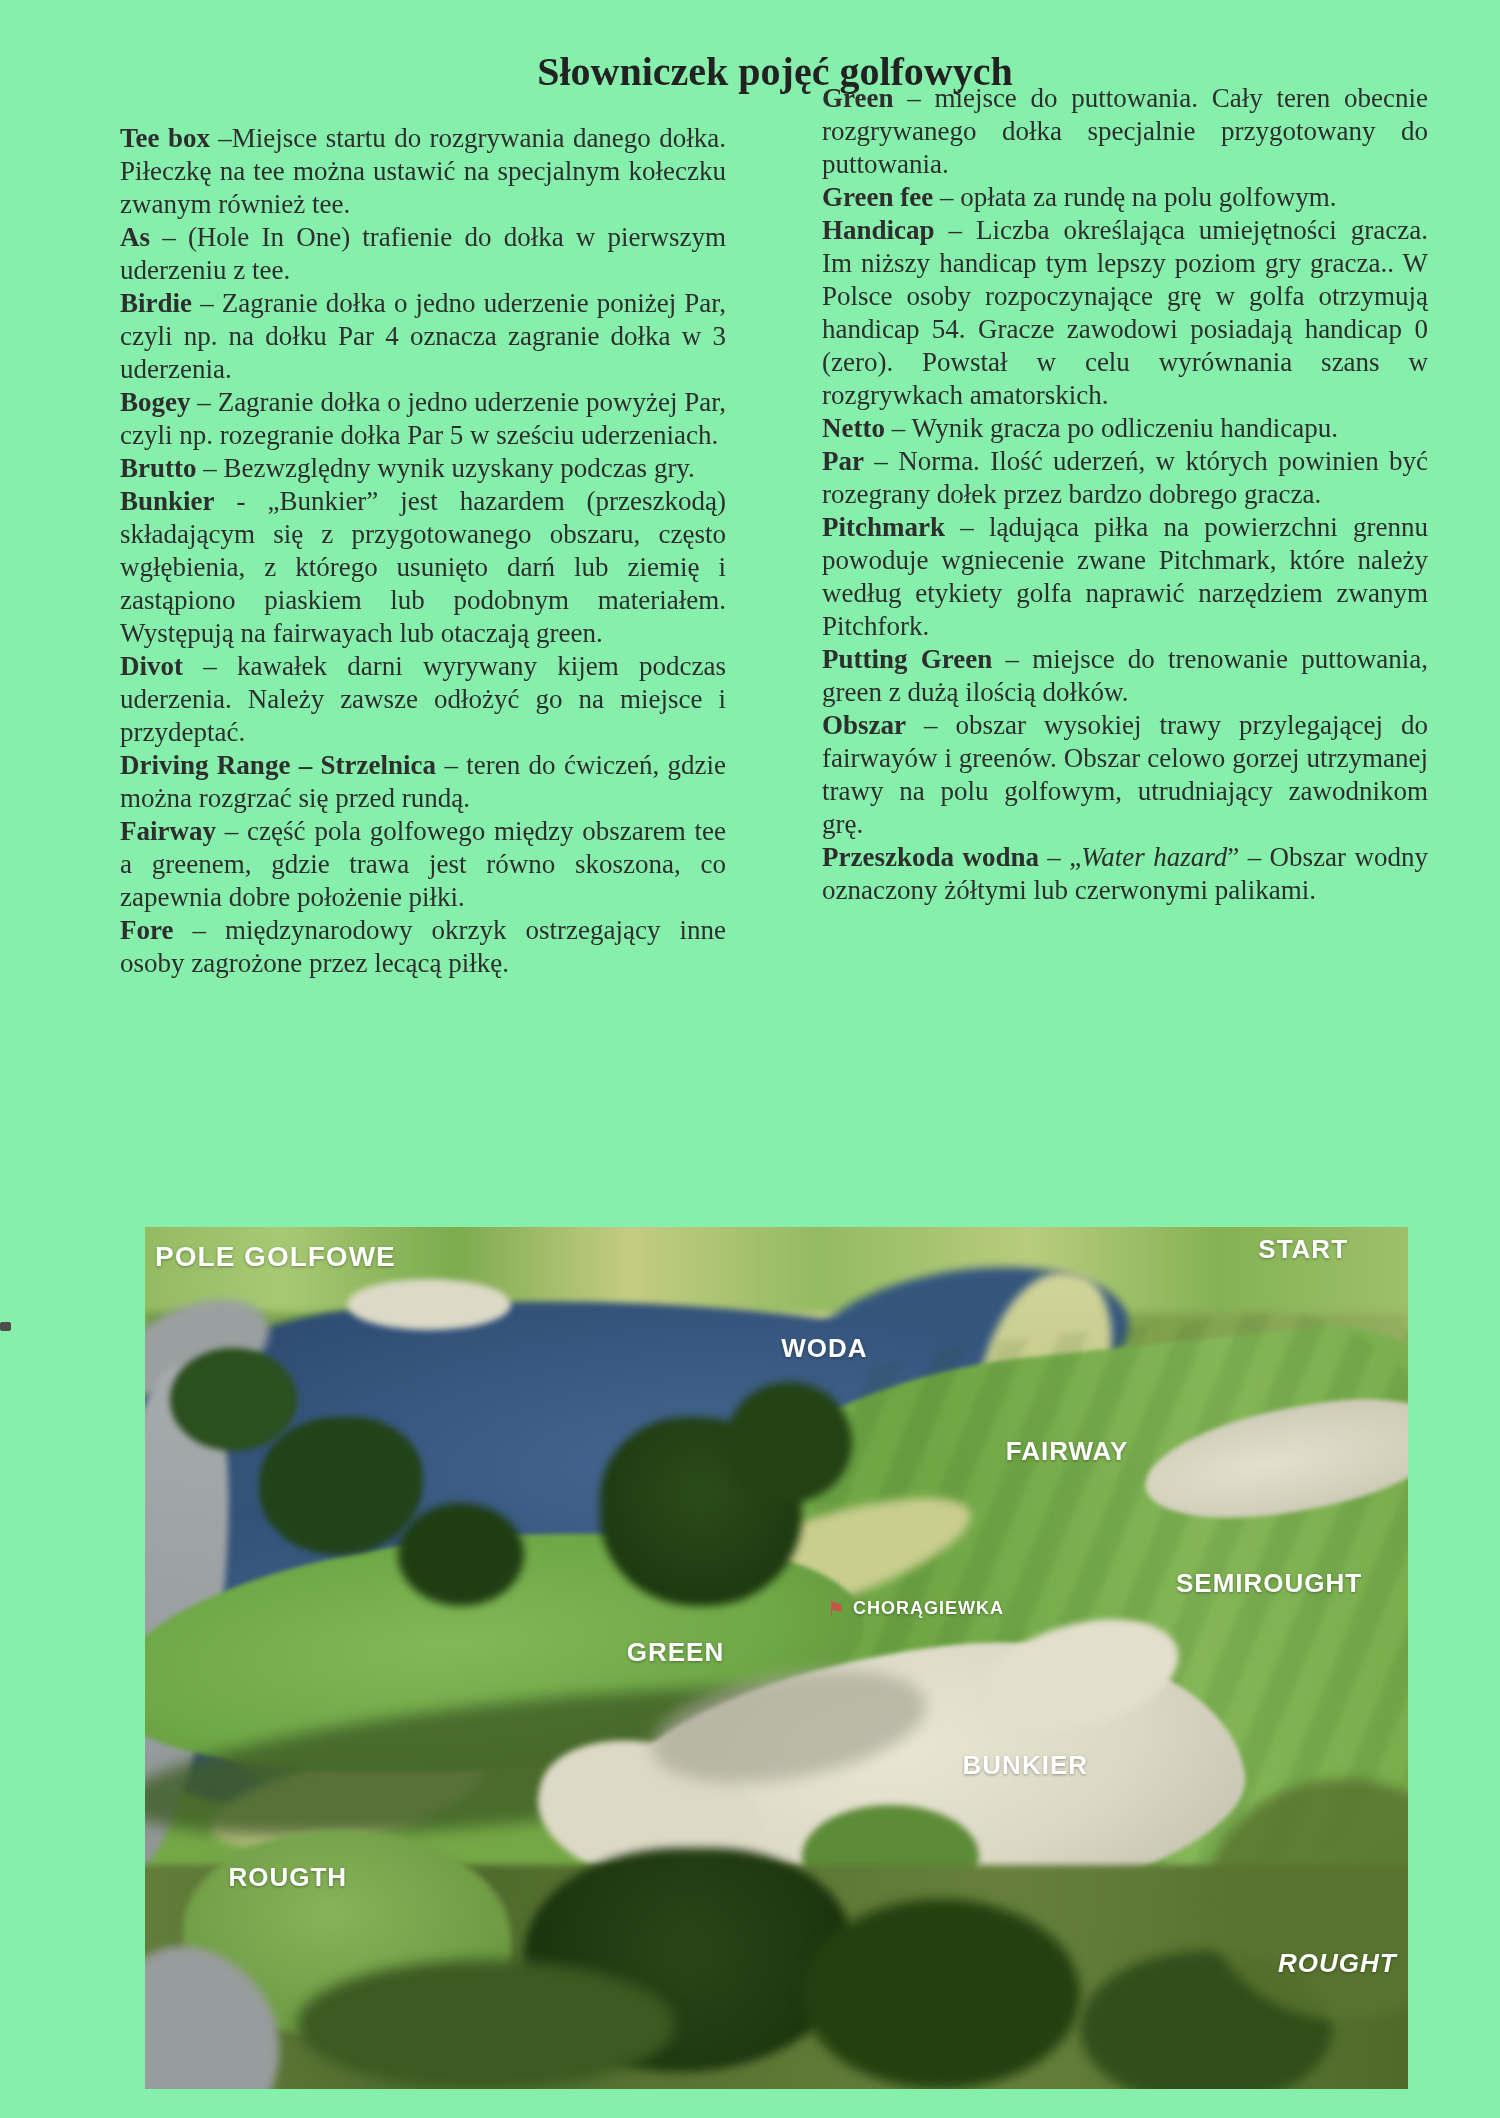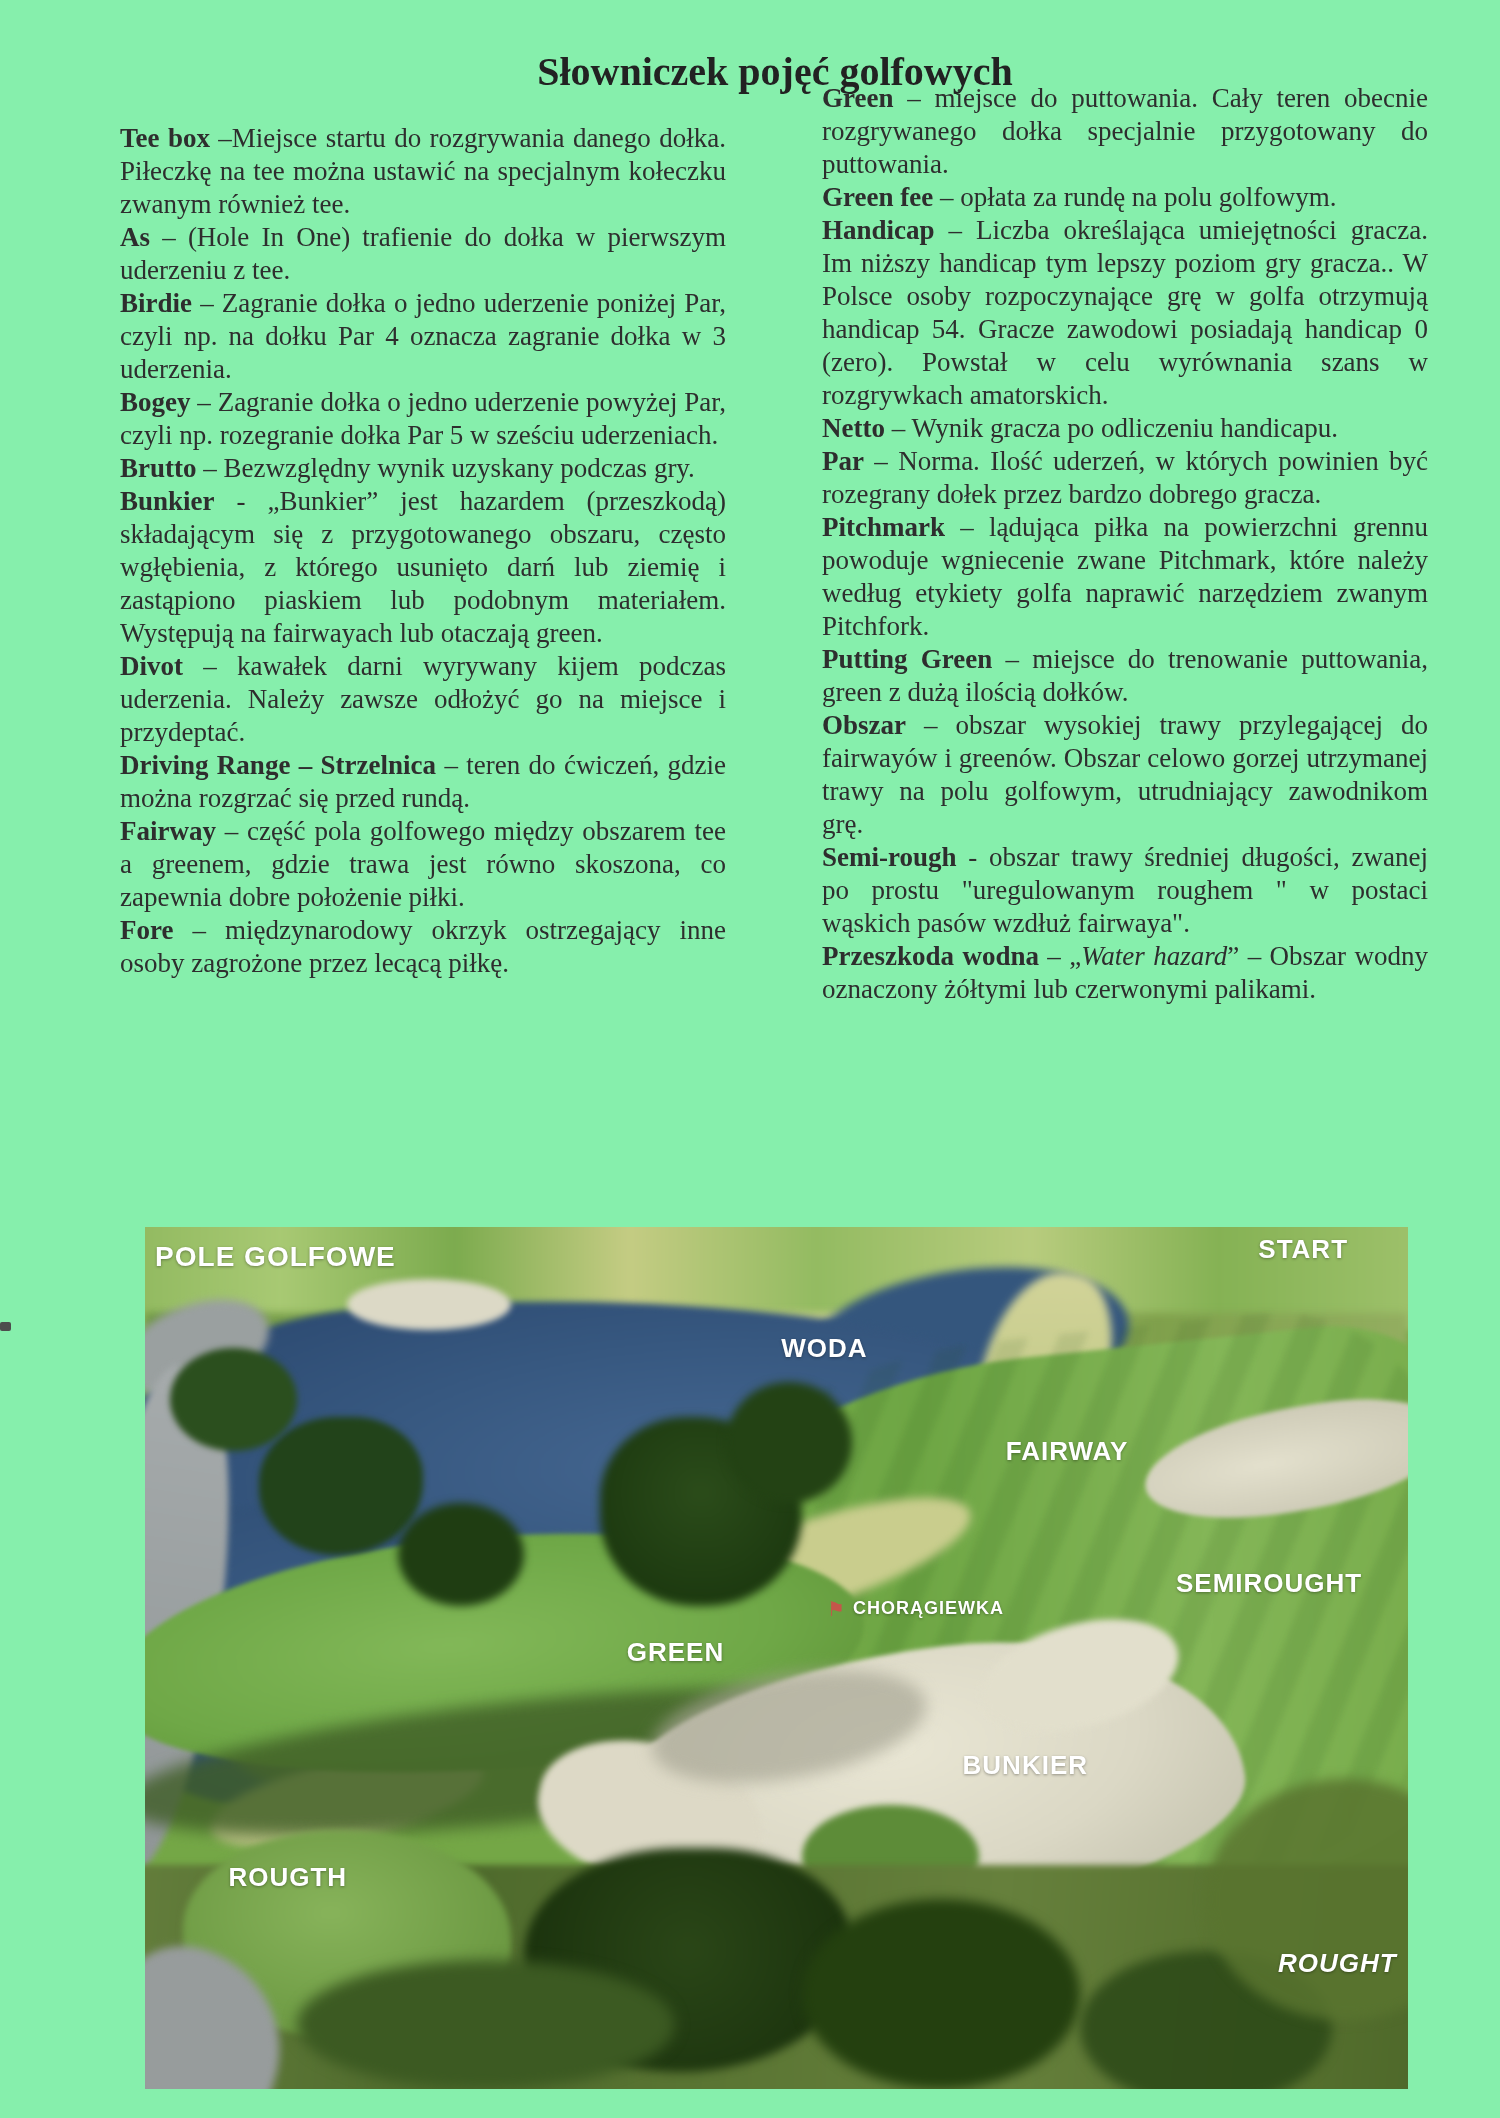--- a/index.html
+++ b/index.html
@@ -108,21 +108,20 @@
     </div>
   <div class="col col-right">
       <p class="entry"><span class="seg-b">Green</span><span class="seg-n"> – miejsce do puttowania. Cały teren obecnie rozgrywanego dołka specjalnie przygotowany do puttowania.</span></p>
       <p class="entry"><span class="seg-b">Green fee</span><span class="seg-n"> – opłata za rundę na polu golfowym.</span></p>
       <p class="entry"><span class="seg-b">Handicap</span><span class="seg-n"> – Liczba określająca umiejętności gracza. Im niższy handicap tym lepszy poziom gry gracza.. W Polsce osoby rozpoczynające grę w golfa otrzymują handicap 54. Gracze zawodowi posiadają handicap 0 (zero). Powstał w celu wyrównania szans w rozgrywkach amatorskich.</span></p>
       <p class="entry"><span class="seg-b">Netto</span><span class="seg-n"> – Wynik gracza po odliczeniu handicapu.</span></p>
       <p class="entry"><span class="seg-b">Par</span><span class="seg-n"> – Norma. Ilość uderzeń, w których powinien być rozegrany dołek przez bardzo dobrego gracza.</span></p>
       <p class="entry"><span class="seg-b">Pitchmark</span><span class="seg-n"> – lądująca piłka na powierzchni grennu powoduje wgniecenie zwane Pitchmark, które należy według etykiety golfa naprawić narzędziem zwanym Pitchfork.</span></p>
       <p class="entry"><span class="seg-b">Putting Green</span><span class="seg-n"> – miejsce do trenowanie puttowania, green z dużą ilością dołków.</span></p>
       <p class="entry"><span class="seg-b">Obszar</span><span class="seg-n"> – obszar wysokiej trawy przylegającej do fairwayów i greenów. Obszar celowo gorzej utrzymanej trawy na polu golfowym, utrudniający zawodnikom grę.</span></p>
-      <p class="entry"><span class="seg-b">Semi-rough</span><span class="seg-n"> -  obszar trawy średniej długości, zwanej po prostu "uregulowanym roughem " w postaci wąskich pasów wzdłuż fairwaya".</span></p>
       <p class="entry"><span class="seg-b">Przeszkoda wodna</span><span class="seg-n"> – „</span><span class="seg-i">Water hazard</span><span class="seg-n">” – Obszar wodny oznaczony żółtymi lub czerwonymi palikami.</span></p>
     </div>
 
   <div class="scan-mark"></div>
 
   <div class="photo">
     <div class="ph topfields"></div>
     <div class="ph field-seam"></div>
     <div class="ph water-right-arm"></div>
     <div class="ph water-main"></div>

